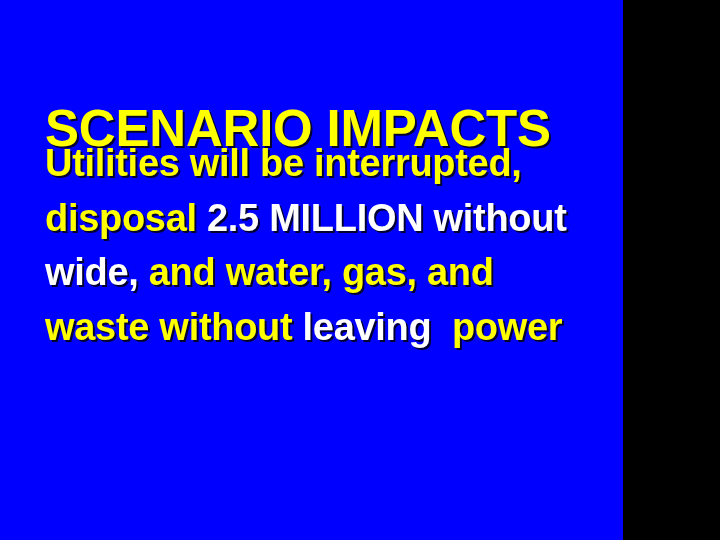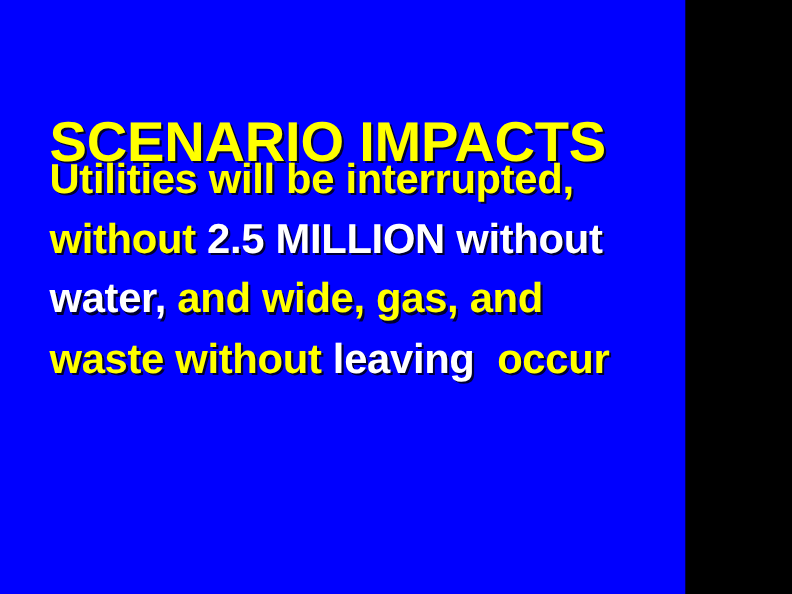--- a/index.html
+++ b/index.html
@@ -56,18 +56,18 @@
 </style>
 </head>
 <body>
 
 <div id="slide">
 
   <h1 id="slide-title">SCENARIO IMPACTS</h1>
 
   <div id="slide-body">
       <div class="body-line"><span class="seg seg-yellow">Utilities will be interrupted,</span></div>
-      <div class="body-line"><span class="seg seg-yellow">without </span><span class="seg seg-white">2.5 MILLION without</span></div>
-      <div class="body-line"><span class="seg seg-white">water,</span><span class="seg seg-yellow"> and wide, gas, and</span></div>
-      <div class="body-line"><span class="seg seg-yellow">waste without </span><span class="seg seg-white">leaving</span><span class="seg seg-yellow">  occur</span></div>
+      <div class="body-line"><span class="seg seg-yellow">disposal </span><span class="seg seg-white">2.5 MILLION without</span></div>
+      <div class="body-line"><span class="seg seg-white">wide,</span><span class="seg seg-yellow"> and water, gas, and</span></div>
+      <div class="body-line"><span class="seg seg-yellow">waste without </span><span class="seg seg-white">leaving</span><span class="seg seg-yellow">  power</span></div>
     </div>
 
 </div>
 
 </body></html>

